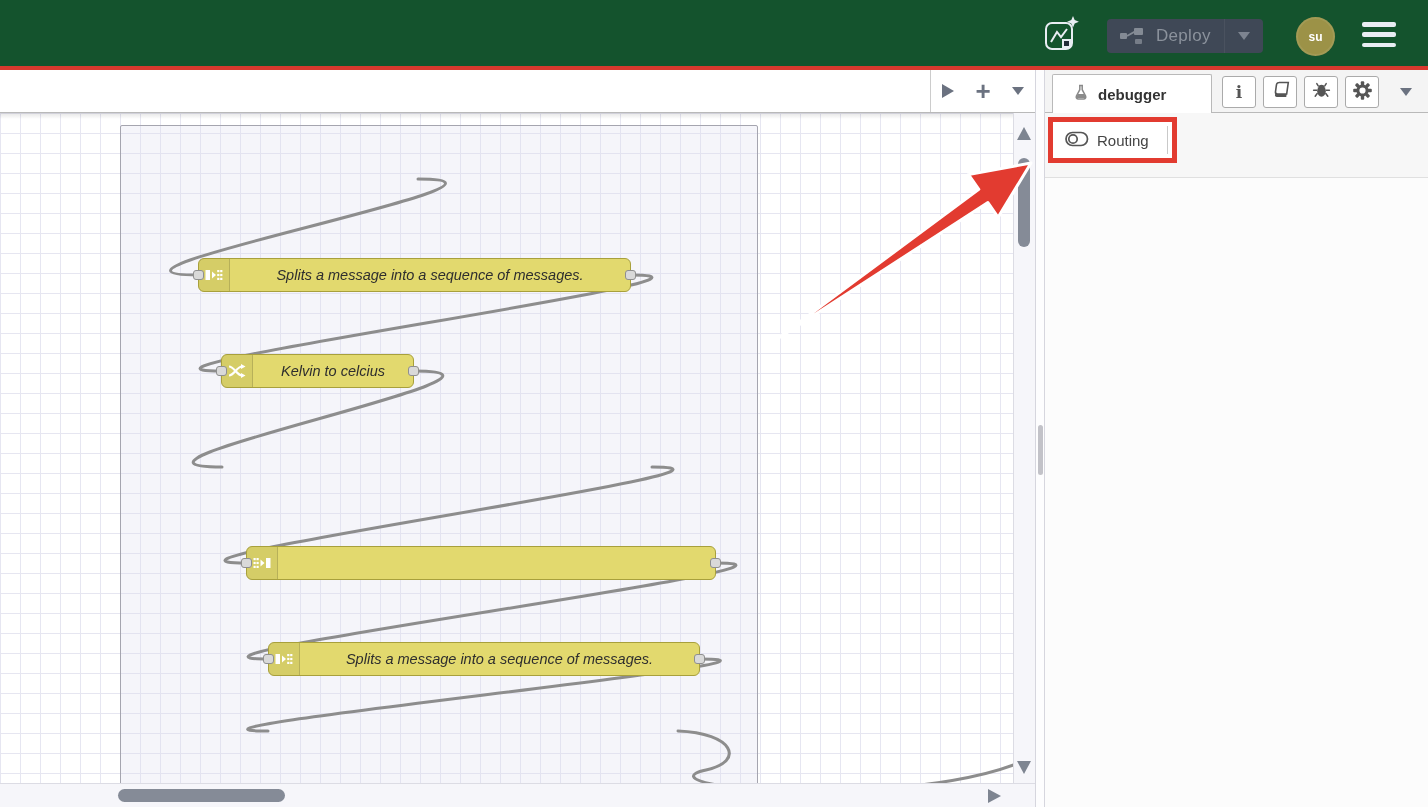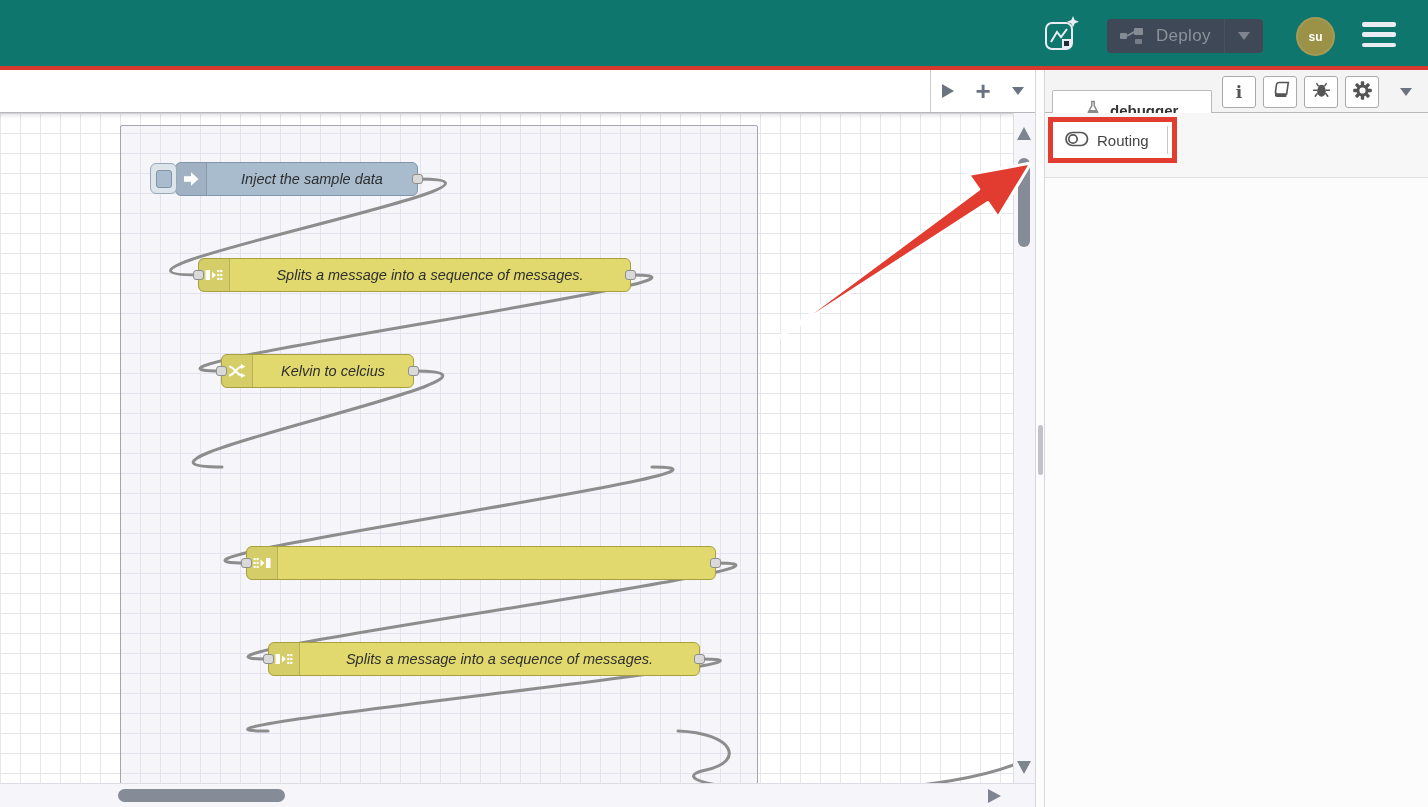--- a/index.html
+++ b/index.html
@@ -1,20 +1,20 @@
 <!DOCTYPE html>
 <html><head>
 <meta charset="utf-8">
 <style>
   html,body{margin:0;padding:0;background:#fff;}
   .screen{position:relative;width:1428px;height:807px;overflow:hidden;
           font-family:"Liberation Sans",sans-serif;background:#fff;}
 
   
-  .header{position:absolute;left:0;top:0;width:100%;height:66px;background:#0f766e;}
+  .header{position:absolute;left:0;top:0;width:100%;height:66px;background:#14532d;}
   .ai-btn{position:absolute;left:1042px;top:15px;width:38px;height:38px;cursor:pointer;}
   .deploy-btn{position:absolute;left:1107px;top:19px;width:156px;height:34px;background:#3f4856;
               border-radius:4px;display:flex;align-items:center;color:#8b929c;font-size:17px;}
   .deploy-btn .dlabel{margin-left:12px;letter-spacing:.3px;}
   .deploy-caret{margin-left:auto;width:38px;height:100%;display:flex;align-items:center;
                 justify-content:center;border-left:1px solid rgba(255,255,255,0.06);}
   .avatar{position:absolute;left:1296px;top:17px;width:39px;height:39px;border-radius:50%;
           background:#9c9247;color:#fff;font-weight:bold;font-size:12px;display:flex;
           align-items:center;justify-content:center;box-shadow:0 0 0 2px rgba(255,255,255,0.08) inset;}
   .hamburger{position:absolute;left:1362px;top:22px;width:34px;height:25px;display:flex;
@@ -76,23 +76,23 @@
   .hs-right{position:absolute;left:988px;top:5px;width:0;height:0;border-left:13px solid #7e8591;
             border-top:7px solid transparent;border-bottom:7px solid transparent;}
   .thin-strip{position:absolute;left:1035px;top:70px;width:10px;height:737px;background:#fdfdfe;
             border-left:1px solid #d6d6de;border-right:1px solid #d6d6de;box-sizing:border-box;z-index:5;}
   .page-thumb{position:absolute;left:1.5px;top:355px;width:5px;height:50px;background:#c2c2c8;border-radius:3px;}
 
   
   .sidebar{position:absolute;left:1045px;top:70px;width:383px;height:737px;background:#f4f4f4;z-index:6;}
   .side-tabstrip{position:absolute;top:0;left:0;right:0;height:43px;background:#f4f4f4;
                  border-bottom:1px solid #b9b9b9;box-sizing:border-box;}
-  .side-tab{position:absolute;left:7px;top:20px;width:160px;height:39px;background:#fff;
+  .side-tab{position:absolute;left:7px;top:4px;width:160px;height:39px;background:#fff;
             border:1px solid #b9b9b9;border-bottom:none;border-radius:2px 2px 0 0;display:flex;
-            align-items:center;padding-left:32px;gap:9px;font-weight:bold;font-size:15px;color:#333;
+            align-items:center;padding-left:20px;gap:9px;font-weight:bold;font-size:15px;color:#333;
             box-sizing:border-box;cursor:pointer;}
   .tbtn{position:absolute;top:6px;width:34px;height:32px;background:#fff;border:1px solid #aaa;
         border-radius:3px;display:flex;align-items:center;justify-content:center;
         box-sizing:border-box;cursor:pointer;}
   .info-glyph{font-family:"DejaVu Serif",serif;font-weight:bold;font-size:17px;color:#555;}
   .side-caret{position:absolute;left:346px;top:6px;width:30px;height:32px;display:flex;
               align-items:center;justify-content:center;cursor:pointer;}
   .debug-toolbar{position:absolute;top:43px;left:0;right:0;height:65px;background:#f7f7f7;
                  border-bottom:1px solid #e0e0e0;box-sizing:border-box;}
   .disabled-btn{position:absolute;left:8px;top:9px;width:119px;height:36px;background:#fff;
@@ -155,32 +155,20 @@
       <div class="flow-group" style="left: 120px; top: 12px; width: 638px; height: 700px;"></div>
       <svg viewBox="0 113 1013 694" width="1013" height="694" class="wires">
         <path d="M 418 179 C 568 179 48 275 198 275" class="wire"></path>
         <path d="M 631 275 C 781 275 71 371 221 371" class="wire"></path>
         <path d="M 414 371 C 564 371 72 467 222 467" class="wire"></path>
         <path d="M 652 467 C 802 467 96 563 246 563" class="wire"></path>
         <path d="M 716 563 C 866 563 118 659 268 659" class="wire"></path>
         <path d="M 700 659 C 850 659 118 731 268 731" class="wire"></path>
         <path d="M 678 731 C 733 733 746 761 706 770 C 668 778 718 793 838 791 C 933 788 988 775 1016 764" class="wire"></path>
       </svg>
-      <div class="node" style="left: 175px; top: 49px; width: 243px; background: rgb(169, 188, 206); border-color: rgb(129, 150, 169);">
-        <span class="node-icon">
-          <svg width="20" height="20" viewBox="0 0 20 20">
-            <path d="M3 7.2h7V3.2l7.5 6.8-7.5 6.8v-4H3z" fill="#fff"></path>
-          </svg>
-        </span>
-        <span class="node-label">Inject the sample data</span>
-        <span class="inject-button">
-          <i></i>
-        </span>
-        <span class="port out"></span>
-      </div>
       <div class="node" style="left: 198px; top: 145px; width: 433px; background: rgb(226, 217, 110); border-color: rgb(168, 160, 60);">
         <span class="node-icon">
           <svg width="20" height="20" viewBox="0 0 20 20">
             <rect x="1.5" y="5" width="4.5" height="10" fill="#fff"></rect>
             <path d="M8 6.5 12 10 8 13.5z" fill="#fff"></path>
             <g fill="#fff">
               <rect x="13.2" y="5" width="2.2" height="2.2"></rect>
               <rect x="16.2" y="5" width="2.2" height="2.2"></rect>
               <rect x="13.2" y="8.9" width="2.2" height="2.2"></rect>
               <rect x="16.2" y="8.9" width="2.2" height="2.2"></rect>

